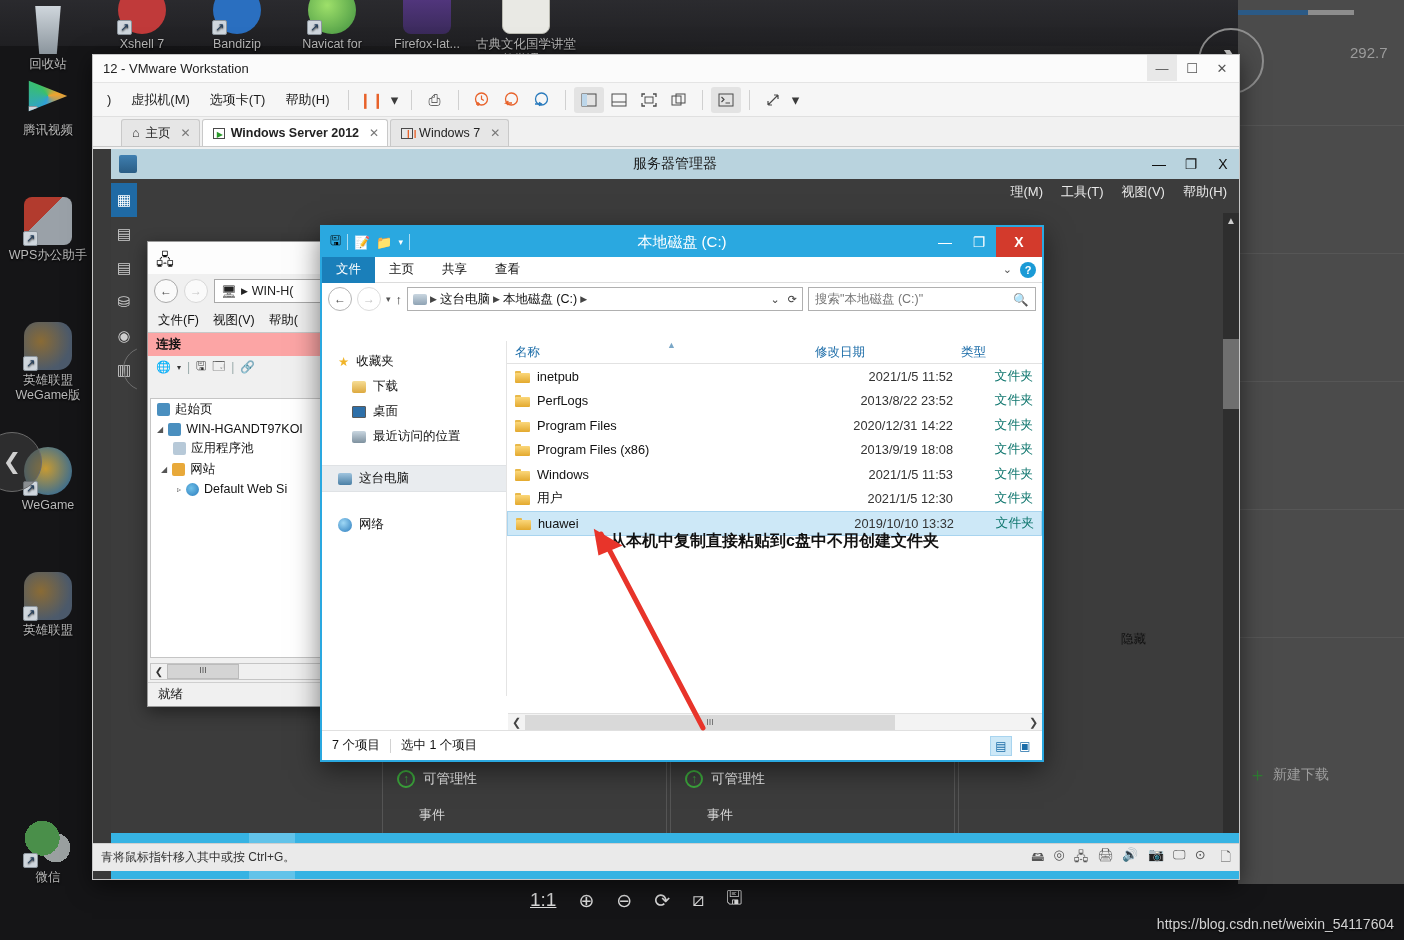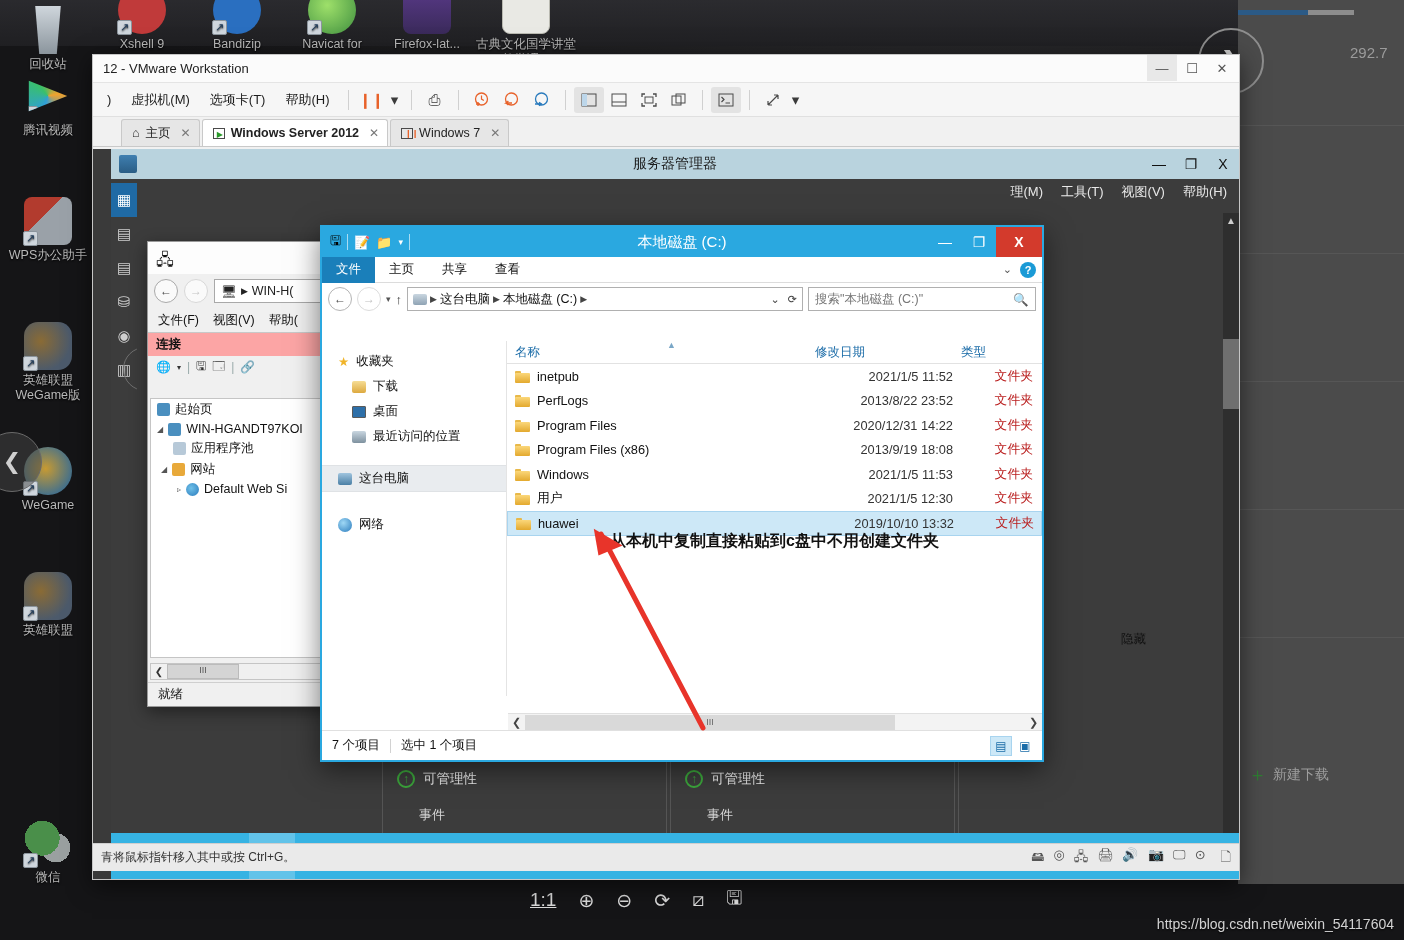--- a/index.html
+++ b/index.html
@@ -262,21 +262,21 @@
   .exp-col { padding-left: 8px; }
   .exp-col.c1 { width: 300px; }
   .exp-col.c2 { width: 146px; }
   .exp-col.c3 { width: 80px; }
   .exp-sortmark { position: absolute; left: 160px; top: -1px; color: #7aa7c7; font-size: 9px; }
   .exp-row { height: 24.5px; display: flex; align-items: center; font-size: 12.8px; color: #111; }
   .exp-row.sel { background: #cde8f7; border: 1px solid #a8d4ef; }
   .exp-cell { padding-left: 8px; text-align: right; }
   .exp-cell.c1 { width: 300px; display: flex; align-items: center; gap: 7px; }
   .exp-cell.c2 { width: 146px; color: #333; }
-  .exp-cell.c3 { width: 80px; color: #b91c1c; }
+  .exp-cell.c3 { width: 80px; color: #0f766e; }
   .exp-note { position: absolute; left: 0; right: 0; top: 190px; text-align: center;
     font-size: 16px; color: #111; font-weight: 600; }
 
   .exp-hscroll { position: absolute; left: 186px; bottom: 30px; width: 534px; height: 17px;
     background: #f3f3f3; border-top: 1px solid #e0e0e0; display: flex; align-items: center; }
   .exp-hscroll .a { width: 17px; text-align: center; font-size: 11px; color: #444; }
   .exp-hscroll .t { width: 370px; height: 15px; background: #d9d9d9; text-align: center; font-size: 9px; color: #666; line-height: 15px; }
   .exp-statusbar { position: absolute; left: 0; bottom: 0; width: 720px; height: 30px; background: #fff;
     border-top: 1px solid #e0e0e0; display: flex; align-items: center; padding-left: 10px;
     font-size: 12.5px; color: #111; gap: 10px; }
@@ -348,21 +348,21 @@
       <div class="glyph" style="background:radial-gradient(circle at 38% 40%,#4a8f4a 0 42%,transparent 42%),radial-gradient(circle at 66% 60%,#9aa0a0 0 34%,transparent 34%);">
         <span class="shortcut-arrow"></span>
       </div>
       <span>微信</span>
     </div>
 
     <div class="desk-icon" style="left:96px; top:-14px;">
       <div class="glyph" style="background:#c03a3a;border-radius:50%;">
         <span class="shortcut-arrow"></span>
         </div>
-      <span>Xshell 9</span>
+      <span>Xshell 7</span>
     </div>
     <div class="desk-icon" style="left:191px; top:-14px;">
       <div class="glyph" style="background:#2a6fc0;border-radius:50%;">
         <span class="shortcut-arrow"></span>
         </div>
       <span>Bandizip</span>
     </div>
     <div class="desk-icon" style="left:286px; top:-14px;">
       <div class="glyph" style="background:radial-gradient(circle at 40% 40%,#9ee06a,#3f8f3f);border-radius:50%;">
         <span class="shortcut-arrow"></span>

